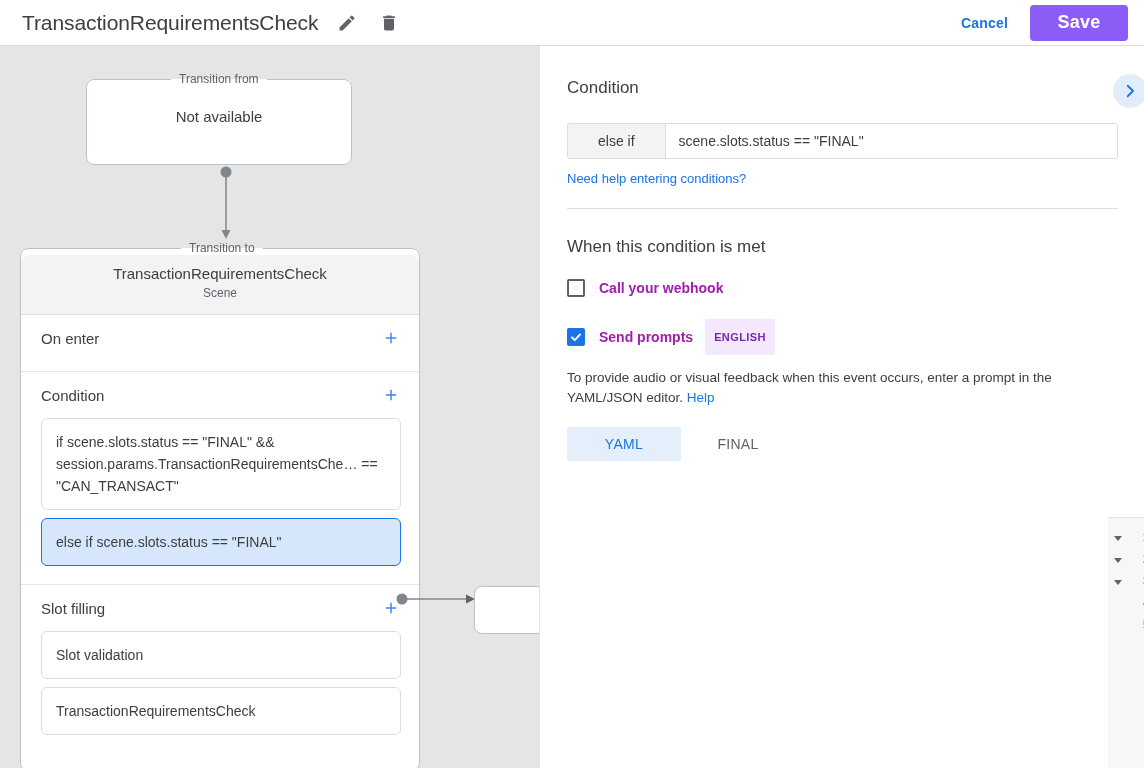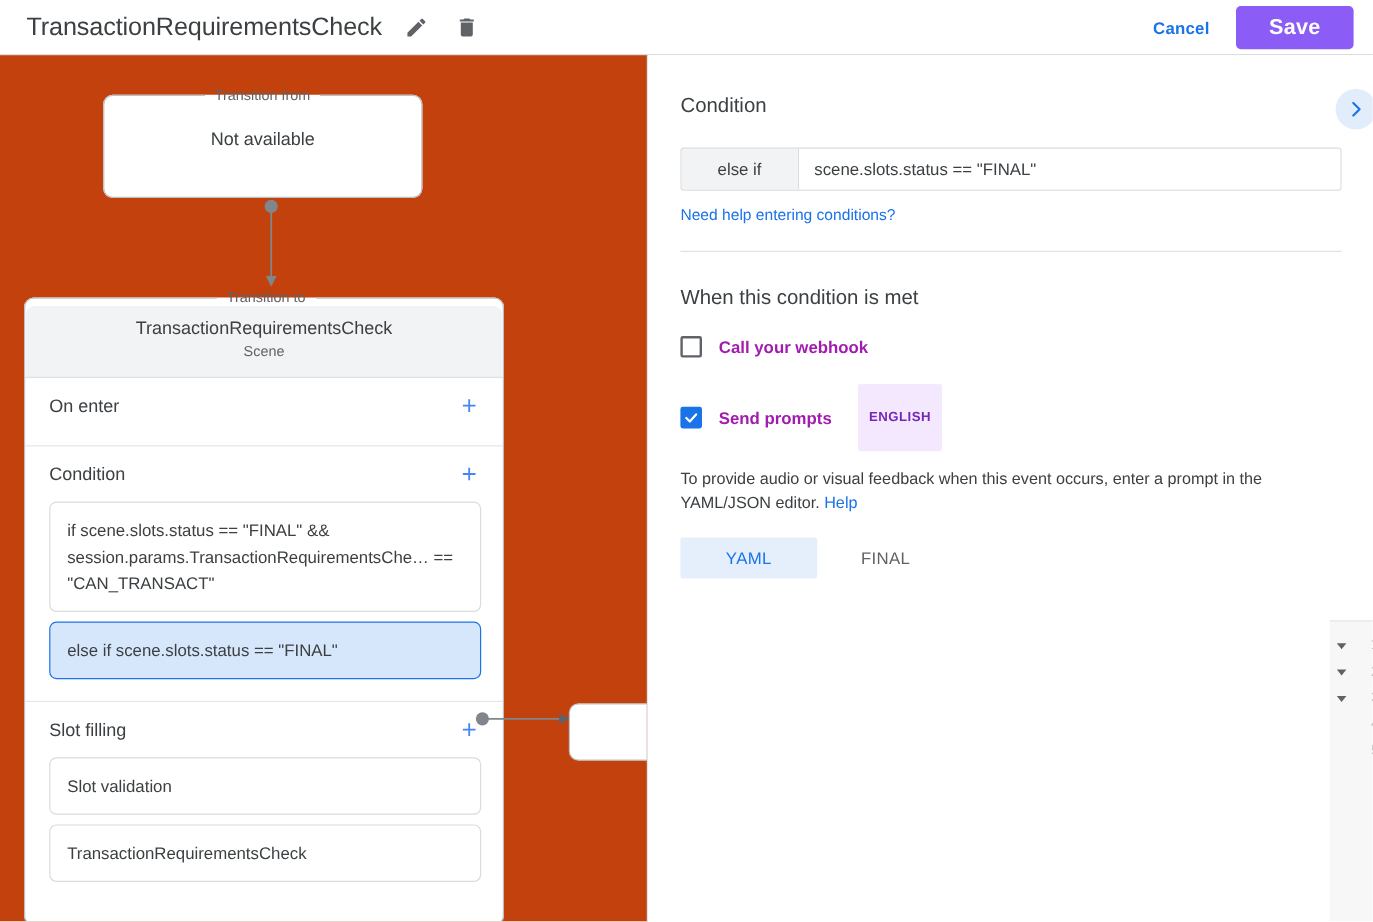--- a/index.html
+++ b/index.html
@@ -54,21 +54,21 @@
     font-size: 18px; font-weight: bold;
     font-family: inherit;
     letter-spacing: .2px;
     cursor: pointer;
   }
 
   
   .canvas {
     position: absolute; top: 46px; left: 0;
     width: 540px; height: 722px;
-    background: #c2410c;
+    background: #e5e5e5;
     border-right: 1px solid #e2e4e7;
     overflow: hidden;
   }
 
   fieldset.node-frame {
     position: absolute;
     border: 1px solid #bdc1c6;
     border-radius: 8px;
     background: #fff;
     padding: 0;
@@ -217,25 +217,25 @@
   }
   .cbox.checked {
     background: #1a73e8; border-color: #1a73e8;
     display: flex; align-items: center; justify-content: center;
   }
   .check-label {
     margin-left: 14px;
     font-size: 14px; font-weight: bold; color: #a21caf;
   }
   .lang-badge {
-    margin-left: 22px;
+    margin-left: 12px;
     background: #f3e8fd; color: #7627bb;
     font-size: 11px; font-weight: bold;
     letter-spacing: .4px;
-    padding: 22px 9px;
+    padding: 12px 9px;
     border-radius: 2px;
   }
   .desc {
     margin-top: 13px;
     font-size: 13.5px; color: #3c4043;
     line-height: 20px;
     max-width: 552px;
   }
   .desc a { color: #1a73e8; text-decoration: none; cursor: pointer; }
 

